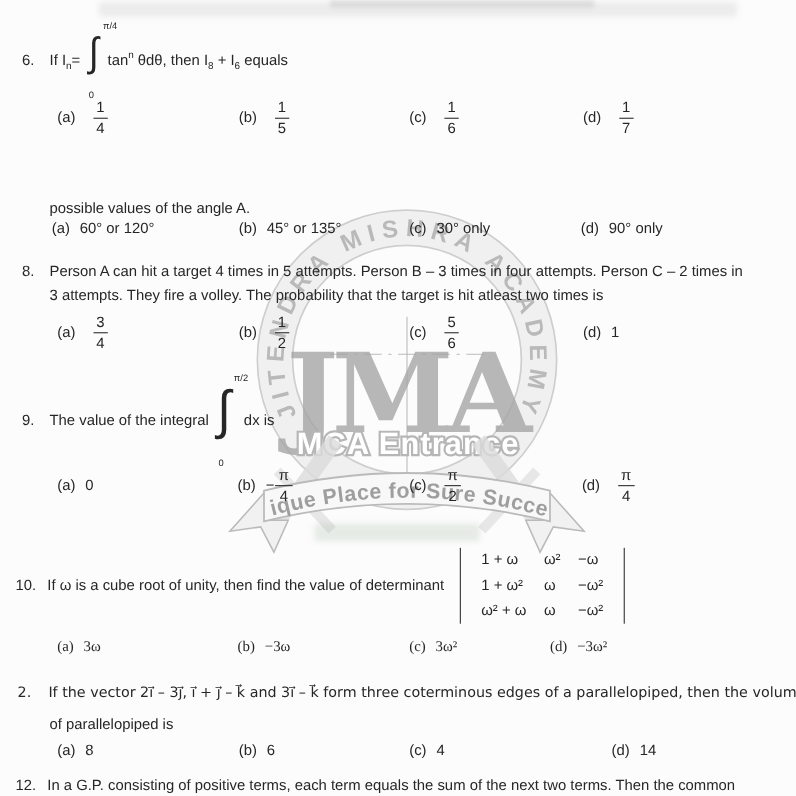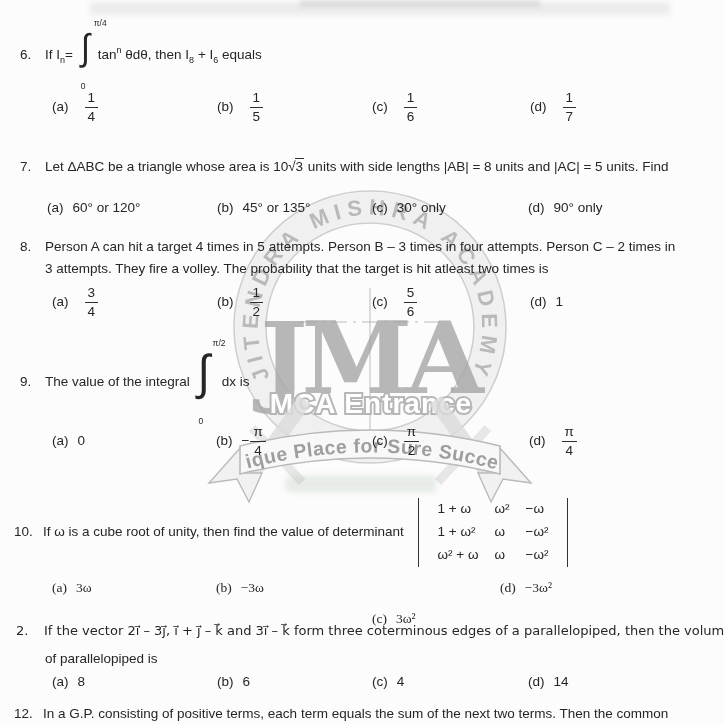--- a/index.html
+++ b/index.html
@@ -105,22 +105,22 @@
       <span>+ I</span><sub>6</sub>
       <span>equals</span>
     </div>
     <div class="optrow tall" style="top:88px;height:38px;">
       <span class="opt" style="left:52px;"><span class="olab">(a)</span><span class="fr"><span class="fn">1</span><span class="fd">4</span></span></span>
       <span class="opt" style="left:217px;"><span class="olab">(b)</span><span class="fr"><span class="fn">1</span><span class="fd">5</span></span></span>
       <span class="opt" style="left:372px;"><span class="olab">(c)</span><span class="fr"><span class="fn">1</span><span class="fd">6</span></span></span>
       <span class="opt" style="left:530px;"><span class="olab">(d)</span><span class="fr"><span class="fn">1</span><span class="fd">7</span></span></span>
     </div>
 
-    <div class="line" style="top:156px;left:20px;line-height:22px;">
-      <span class="qnum">7.</span><span>Let ΔABC be a triangle whose area is 10</span><span class="rad">√</span><span class="rtb">3</span><span> units with side lengths |AB| = 8 units and |AC| = 5 units. Find</span>
+    <div class="line" style="top:179px;left:45px;line-height:22px;">
+      <span>possible values of the angle A.</span>
     </div>
     <div class="optrow flat" style="top:198px;height:22px;padding-left:20px;">
       <span class="opt" style="left:47px;"><span class="olab">(a)</span><span>60° or 120°</span></span>
       <span class="opt" style="left:217px;"><span class="olab">(b)</span><span>45° or 135°</span></span>
       <span class="opt" style="left:372px;"><span class="olab">(c)</span><span>30° only</span></span>
       <span class="opt" style="left:528px;"><span class="olab">(d)</span><span>90° only</span></span>
     </div>
 
     <div class="line" style="top:236px;left:20px;line-height:22px;">
       <span class="qnum">8.</span><span>Person A can hit a target 4 times in 5 attempts. Person B – 3 times in four attempts. Person C – 2 times in</span>
@@ -157,35 +157,35 @@
             <span class="dc">ω</span>
             <span class="dc">−ω²</span>
         <span class="dc c1">ω² + ω</span>
             <span class="dc">ω</span>
             <span class="dc">−ω²</span>
       </span></span>
     </div>
     <div class="optrow flat" style="top:578px;height:22px;font-family:Liberation Serif, serif;">
       <span class="opt" style="left:52px;"><span class="olab">(a)</span><span>3ω</span></span>
       <span class="opt" style="left:216px;"><span class="olab">(b)</span><span>−3ω</span></span>
-      <span class="opt" style="left:372px;margin-top:31px;"><span class="olab">(c)</span><span>3ω²</span></span>
+      <span class="opt" style="left:372px;"><span class="olab">(c)</span><span>3ω²</span></span>
       <span class="opt" style="left:500px;text-align:center;"><span class="olab">(d)</span><span>−3ω²</span></span>
     </div>
 
     <div class="line dvfont" style="top:618px;left:16px;line-height:26px;">
       <span class="qnum" style="min-width:28px;">2.</span><span>If the vector 2i⃗ – 3j⃗, i⃗ + j⃗ – k⃗ and 3i⃗ – k⃗ form three coterminous edges of a parallelopiped, then the volume</span>
     </div>
     <div class="line" style="top:648px;left:45px;line-height:22px;">
       <span>of parallelopiped is</span>
     </div>
     <div class="optrow flat" style="top:672px;height:22px;">
       <span class="opt" style="left:52px;"><span class="olab">(a)</span><span>8</span></span>
       <span class="opt" style="left:217px;"><span class="olab">(b)</span><span>6</span></span>
       <span class="opt" style="left:372px;"><span class="olab">(c)</span><span>4</span></span>
-      <span class="opt" style="left:528px;text-align:right;"><span class="olab">(d)</span><span>14</span></span>
+      <span class="opt" style="left:556px;text-align:right;"><span class="olab">(d)</span><span>14</span></span>
     </div>
 
     <div class="line" style="top:703px;left:14px;line-height:22px;">
       <span class="qnum" style="min-width:29px;">12.</span><span>In a G.P. consisting of positive terms, each term equals the sum of the next two terms. Then the common</span>
     </div>
 
   </div>
 </div>
 
 </body></html>

